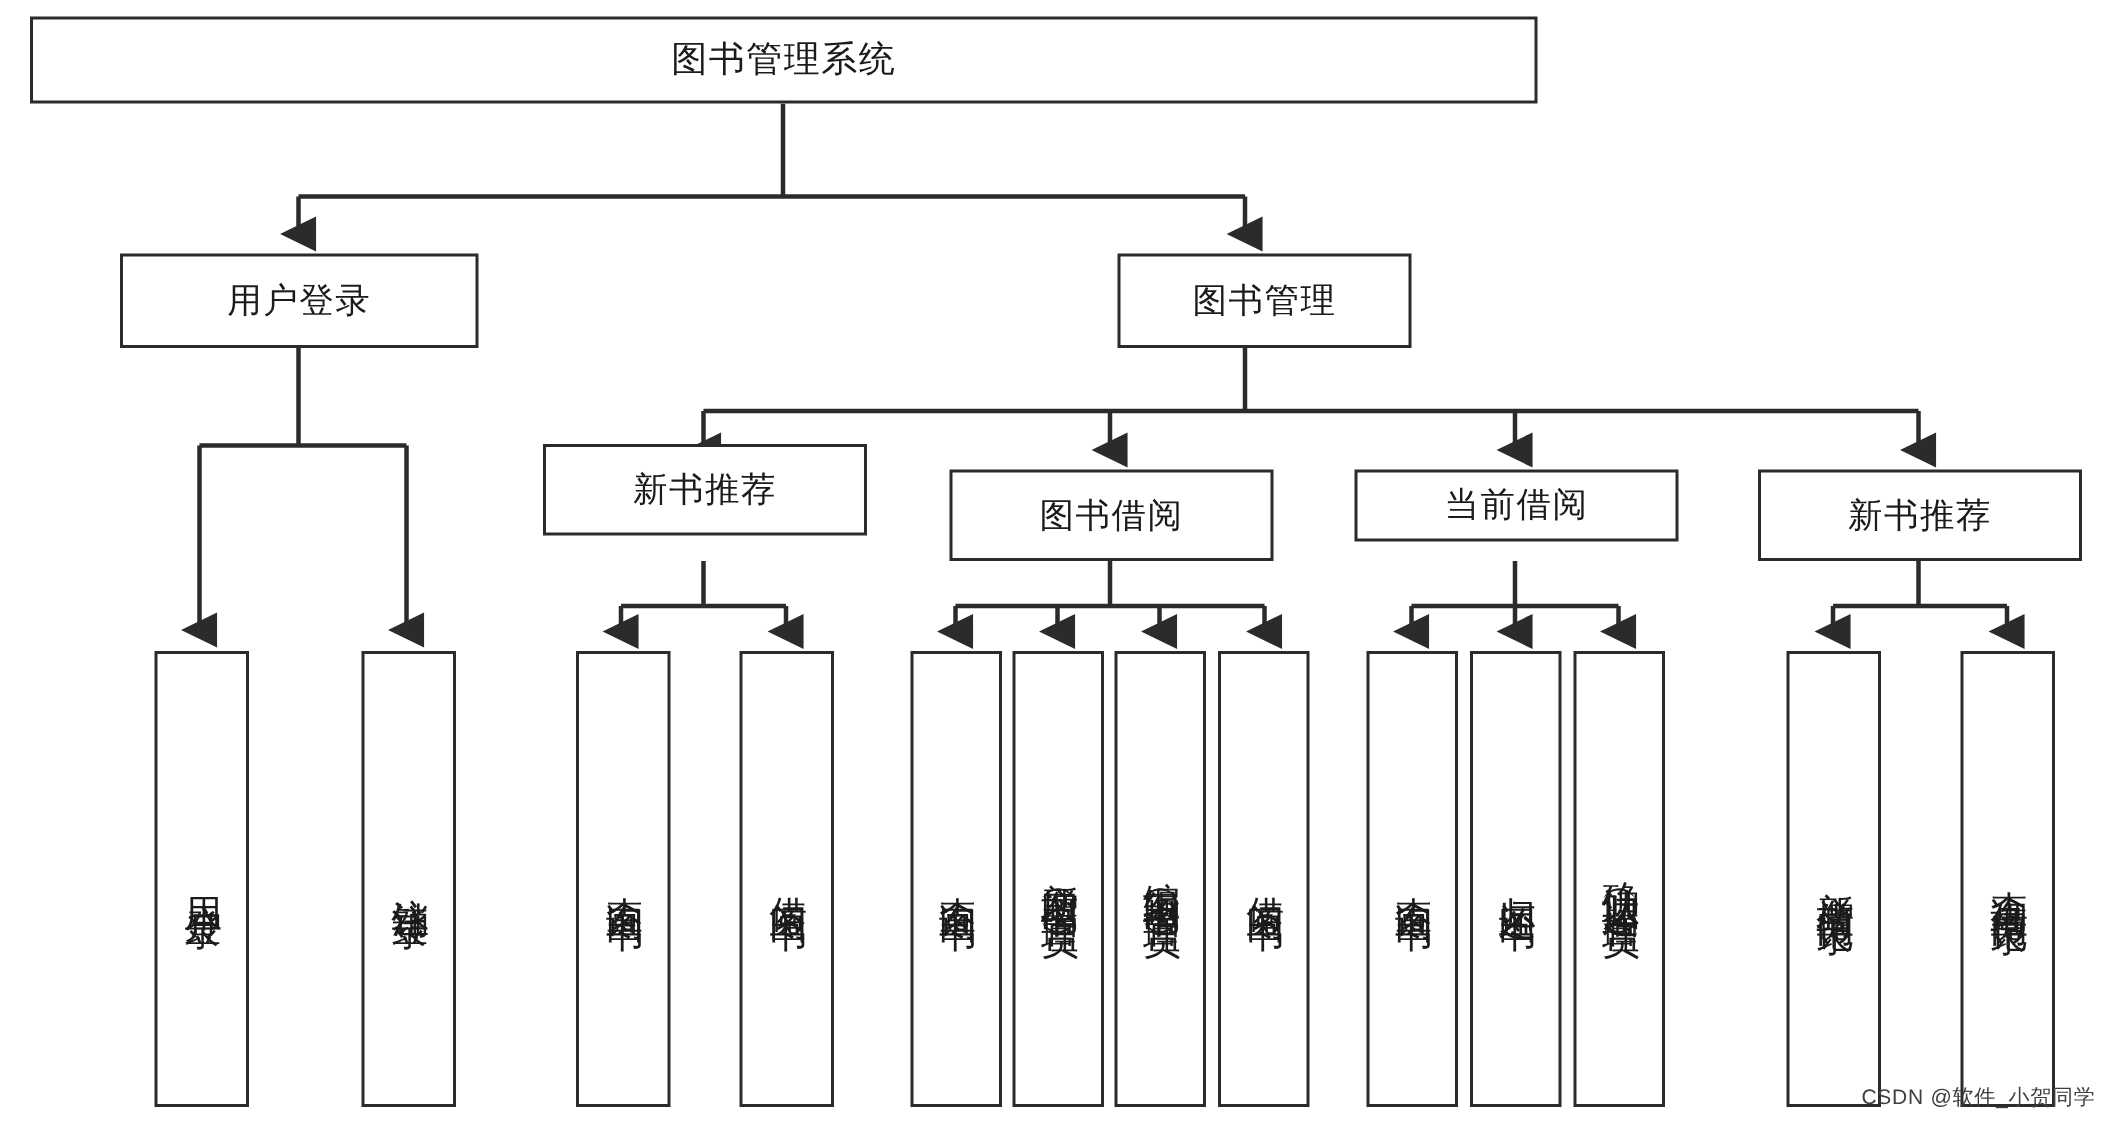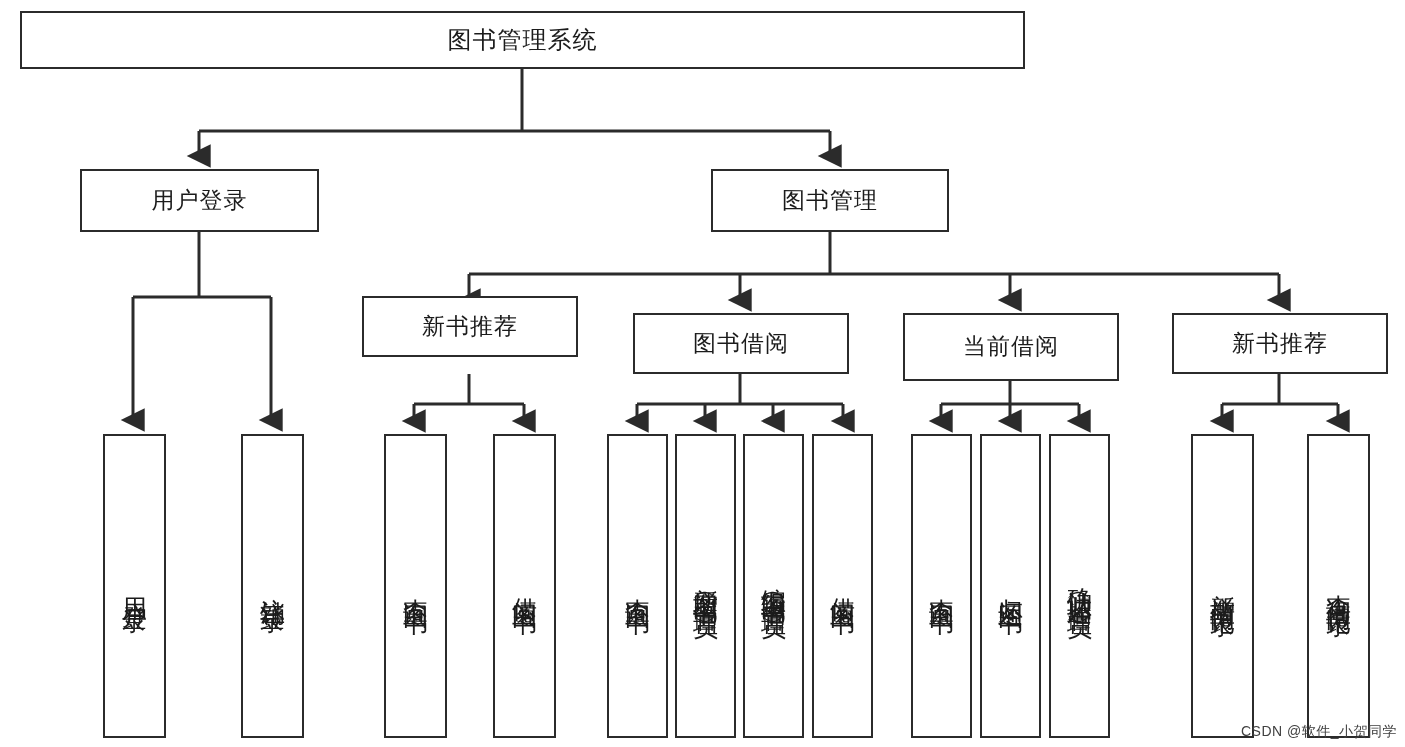--- a/index.html
+++ b/index.html
@@ -124,31 +124,31 @@
     </g>
   </svg>
 
   <div class="node root horiz" style="left:20px; top:11px; width:1005px; height:58px;">
     <span class="lbl">图书管理系统</span>
   </div>
 
   <div class="node horiz" style="left:80px; top:169px; width:239px; height:63px;">
     <span class="lbl">用户登录</span>
   </div>
-  <div class="node horiz" style="left:711px; top:169px; width:238px; height:63px;">
+  <div class="node horiz" style="left:745px; top:169px; width:196px; height:63px;">
     <span class="lbl">图书管理</span>
   </div>
 
   <div class="node horiz" style="left:362px; top:296px; width:216px; height:61px;">
     <span class="lbl">新书推荐</span>
   </div>
   <div class="node horiz" style="left:633px; top:313px; width:216px; height:61px;">
     <span class="lbl">图书借阅</span>
   </div>
-  <div class="node horiz" style="left:903px; top:313px; width:216px; height:68px;">
+  <div class="node horiz" style="left:903px; top:313px; width:216px; height:48px;">
     <span class="lbl">当前借阅</span>
   </div>
   <div class="node horiz" style="left:1172px; top:313px; width:216px; height:61px;">
     <span class="lbl">新书推荐</span>
   </div>
 
   <div class="node leaf" style="left:103px; top:434px; width:63px; height:304px;">
     <span class="lbl">用户登录</span>
   </div>
   <div class="node leaf" style="left:241px; top:434px; width:63px; height:304px;">

